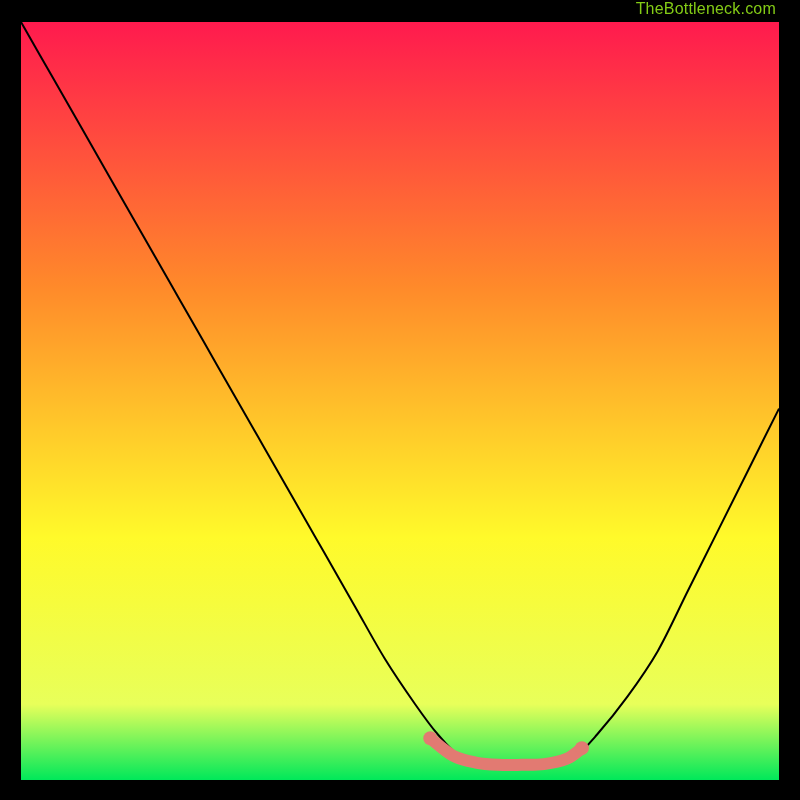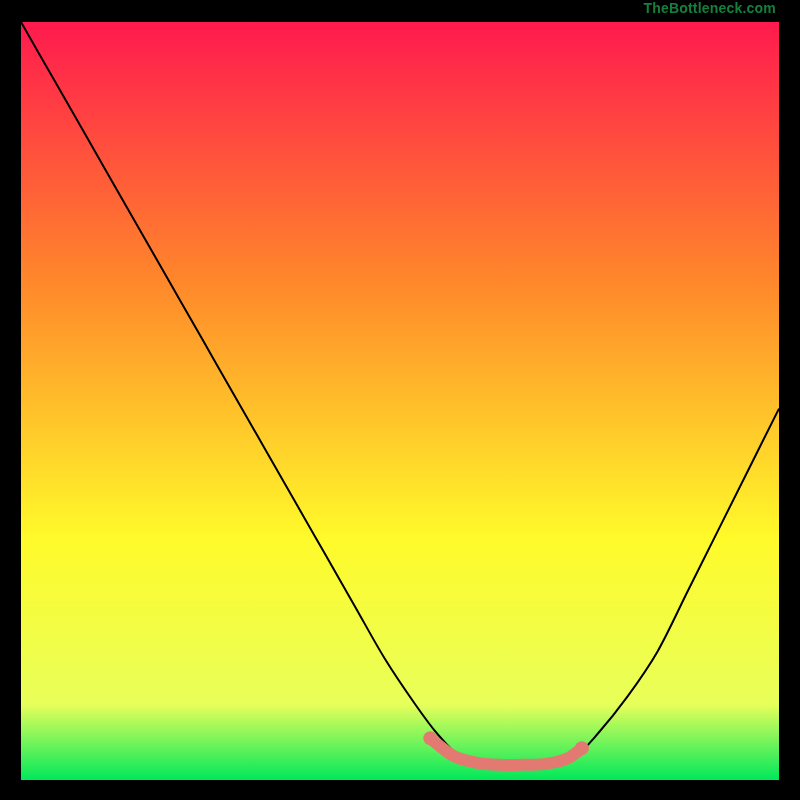--- a/index.html
+++ b/index.html
@@ -23,23 +23,23 @@
     position: absolute;
     left: 0;
     top: 0;
     width: 758px;
     height: 758px;
   }
   .watermark {
     position: absolute;
     top: 0px;
     right: 24px;
-    color: #15803d;
-    font-size: 14px;
-    font-weight: 700;
+    color: #84cc16;
+    font-size: 16px;
+    font-weight: 400;
     letter-spacing: 0.2px;
   }
 </style>
 </head>
 <body>
 
 <div class="frame">
   <svg class="plot" viewBox="0 0 758 758" preserveAspectRatio="none">
     <defs>
       <linearGradient id="bg-grad" x1="0" y1="0" x2="0" y2="1">

